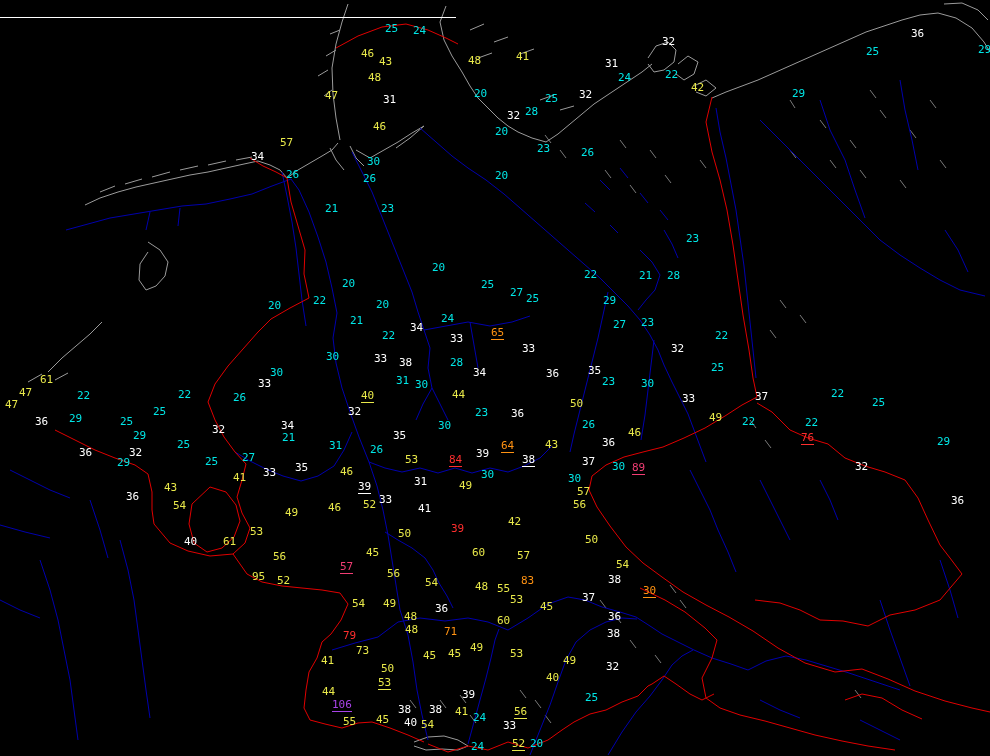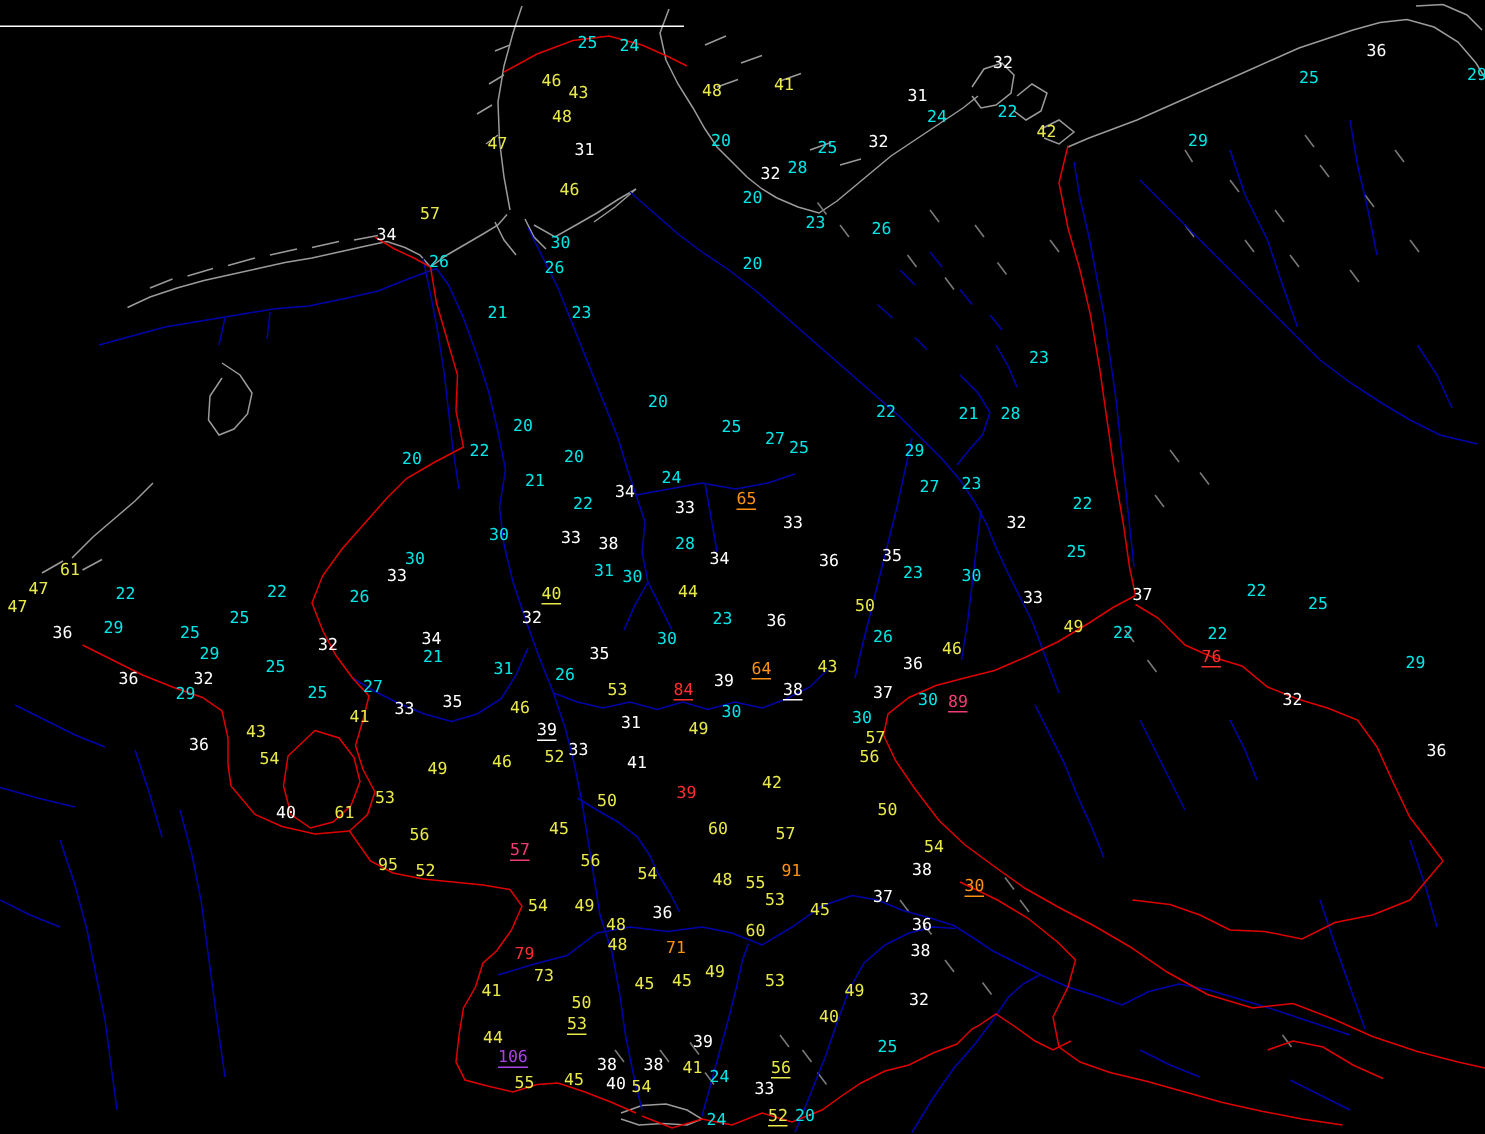--- a/index.html
+++ b/index.html
@@ -342,21 +342,21 @@
       <span class="st" style="left: 429px; top: 705px; color: rgb(255, 255, 255);">38</span>
       <span class="st" style="left: 404px; top: 718px; color: rgb(255, 255, 255);">40</span>
       <span class="st" style="left: 421px; top: 720px; color: rgb(233, 233, 74);">54</span>
       <span class="st" style="left: 418px; top: 504px; color: rgb(255, 255, 255);">41</span>
       <span class="st" style="left: 451px; top: 524px; color: rgb(255, 46, 46);">39</span>
       <span class="st" style="left: 508px; top: 517px; color: rgb(233, 233, 74);">42</span>
       <span class="st" style="left: 585px; top: 535px; color: rgb(233, 233, 74);">50</span>
       <span class="st" style="left: 472px; top: 548px; color: rgb(233, 233, 74);">60</span>
       <span class="st" style="left: 517px; top: 551px; color: rgb(233, 233, 74);">57</span>
       <span class="st" style="left: 616px; top: 560px; color: rgb(233, 233, 74);">54</span>
-      <span class="st" style="left: 521px; top: 576px; color: rgb(255, 146, 18);">91</span>
+      <span class="st" style="left: 521px; top: 576px; color: rgb(255, 146, 18);">83</span>
       <span class="st" style="left: 425px; top: 578px; color: rgb(233, 233, 74);">54</span>
       <span class="st" style="left: 475px; top: 582px; color: rgb(233, 233, 74);">48</span>
       <span class="st" style="left: 497px; top: 584px; color: rgb(233, 233, 74);">55</span>
       <span class="st" style="left: 608px; top: 575px; color: rgb(255, 255, 255);">38</span>
       <span class="st" style="left: 643px; top: 586px; color: rgb(255, 146, 18); border-bottom: 1px solid rgb(255, 146, 18); padding-bottom: 1px;">30</span>
       <span class="st" style="left: 510px; top: 595px; color: rgb(233, 233, 74);">53</span>
       <span class="st" style="left: 582px; top: 593px; color: rgb(255, 255, 255);">37</span>
       <span class="st" style="left: 435px; top: 604px; color: rgb(255, 255, 255);">36</span>
       <span class="st" style="left: 540px; top: 602px; color: rgb(233, 233, 74);">45</span>
       <span class="st" style="left: 608px; top: 612px; color: rgb(255, 255, 255);">36</span>

